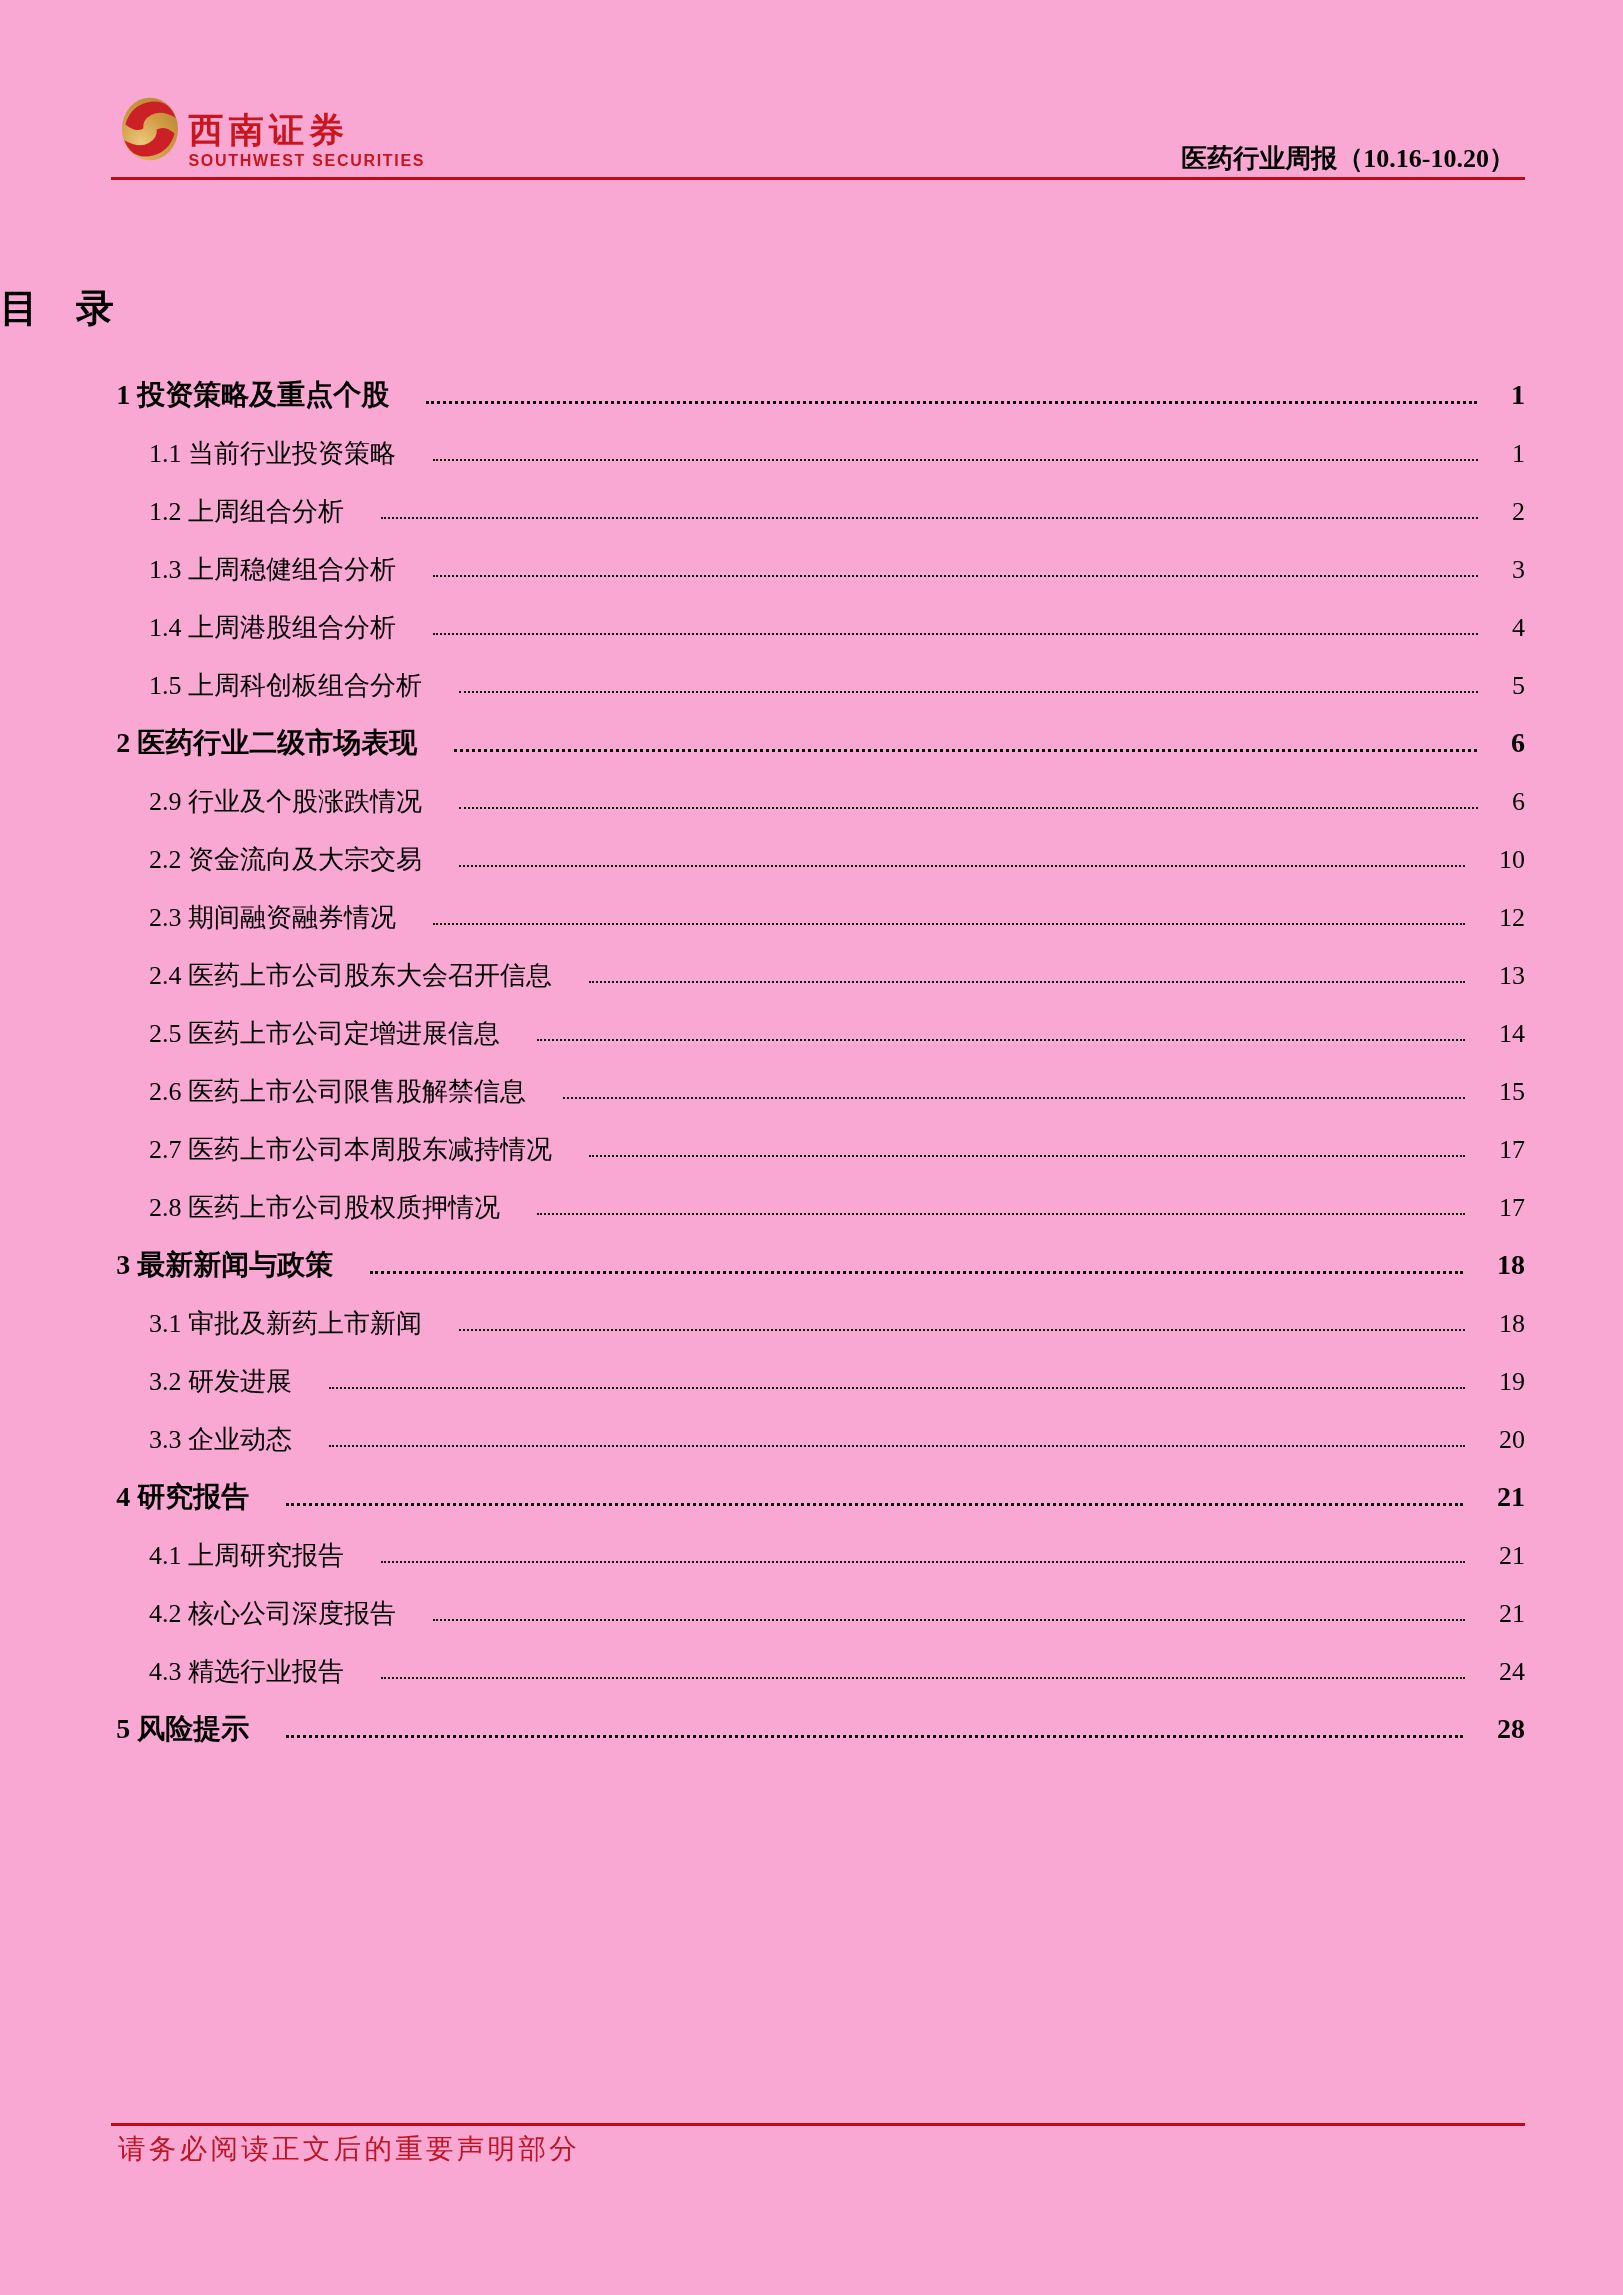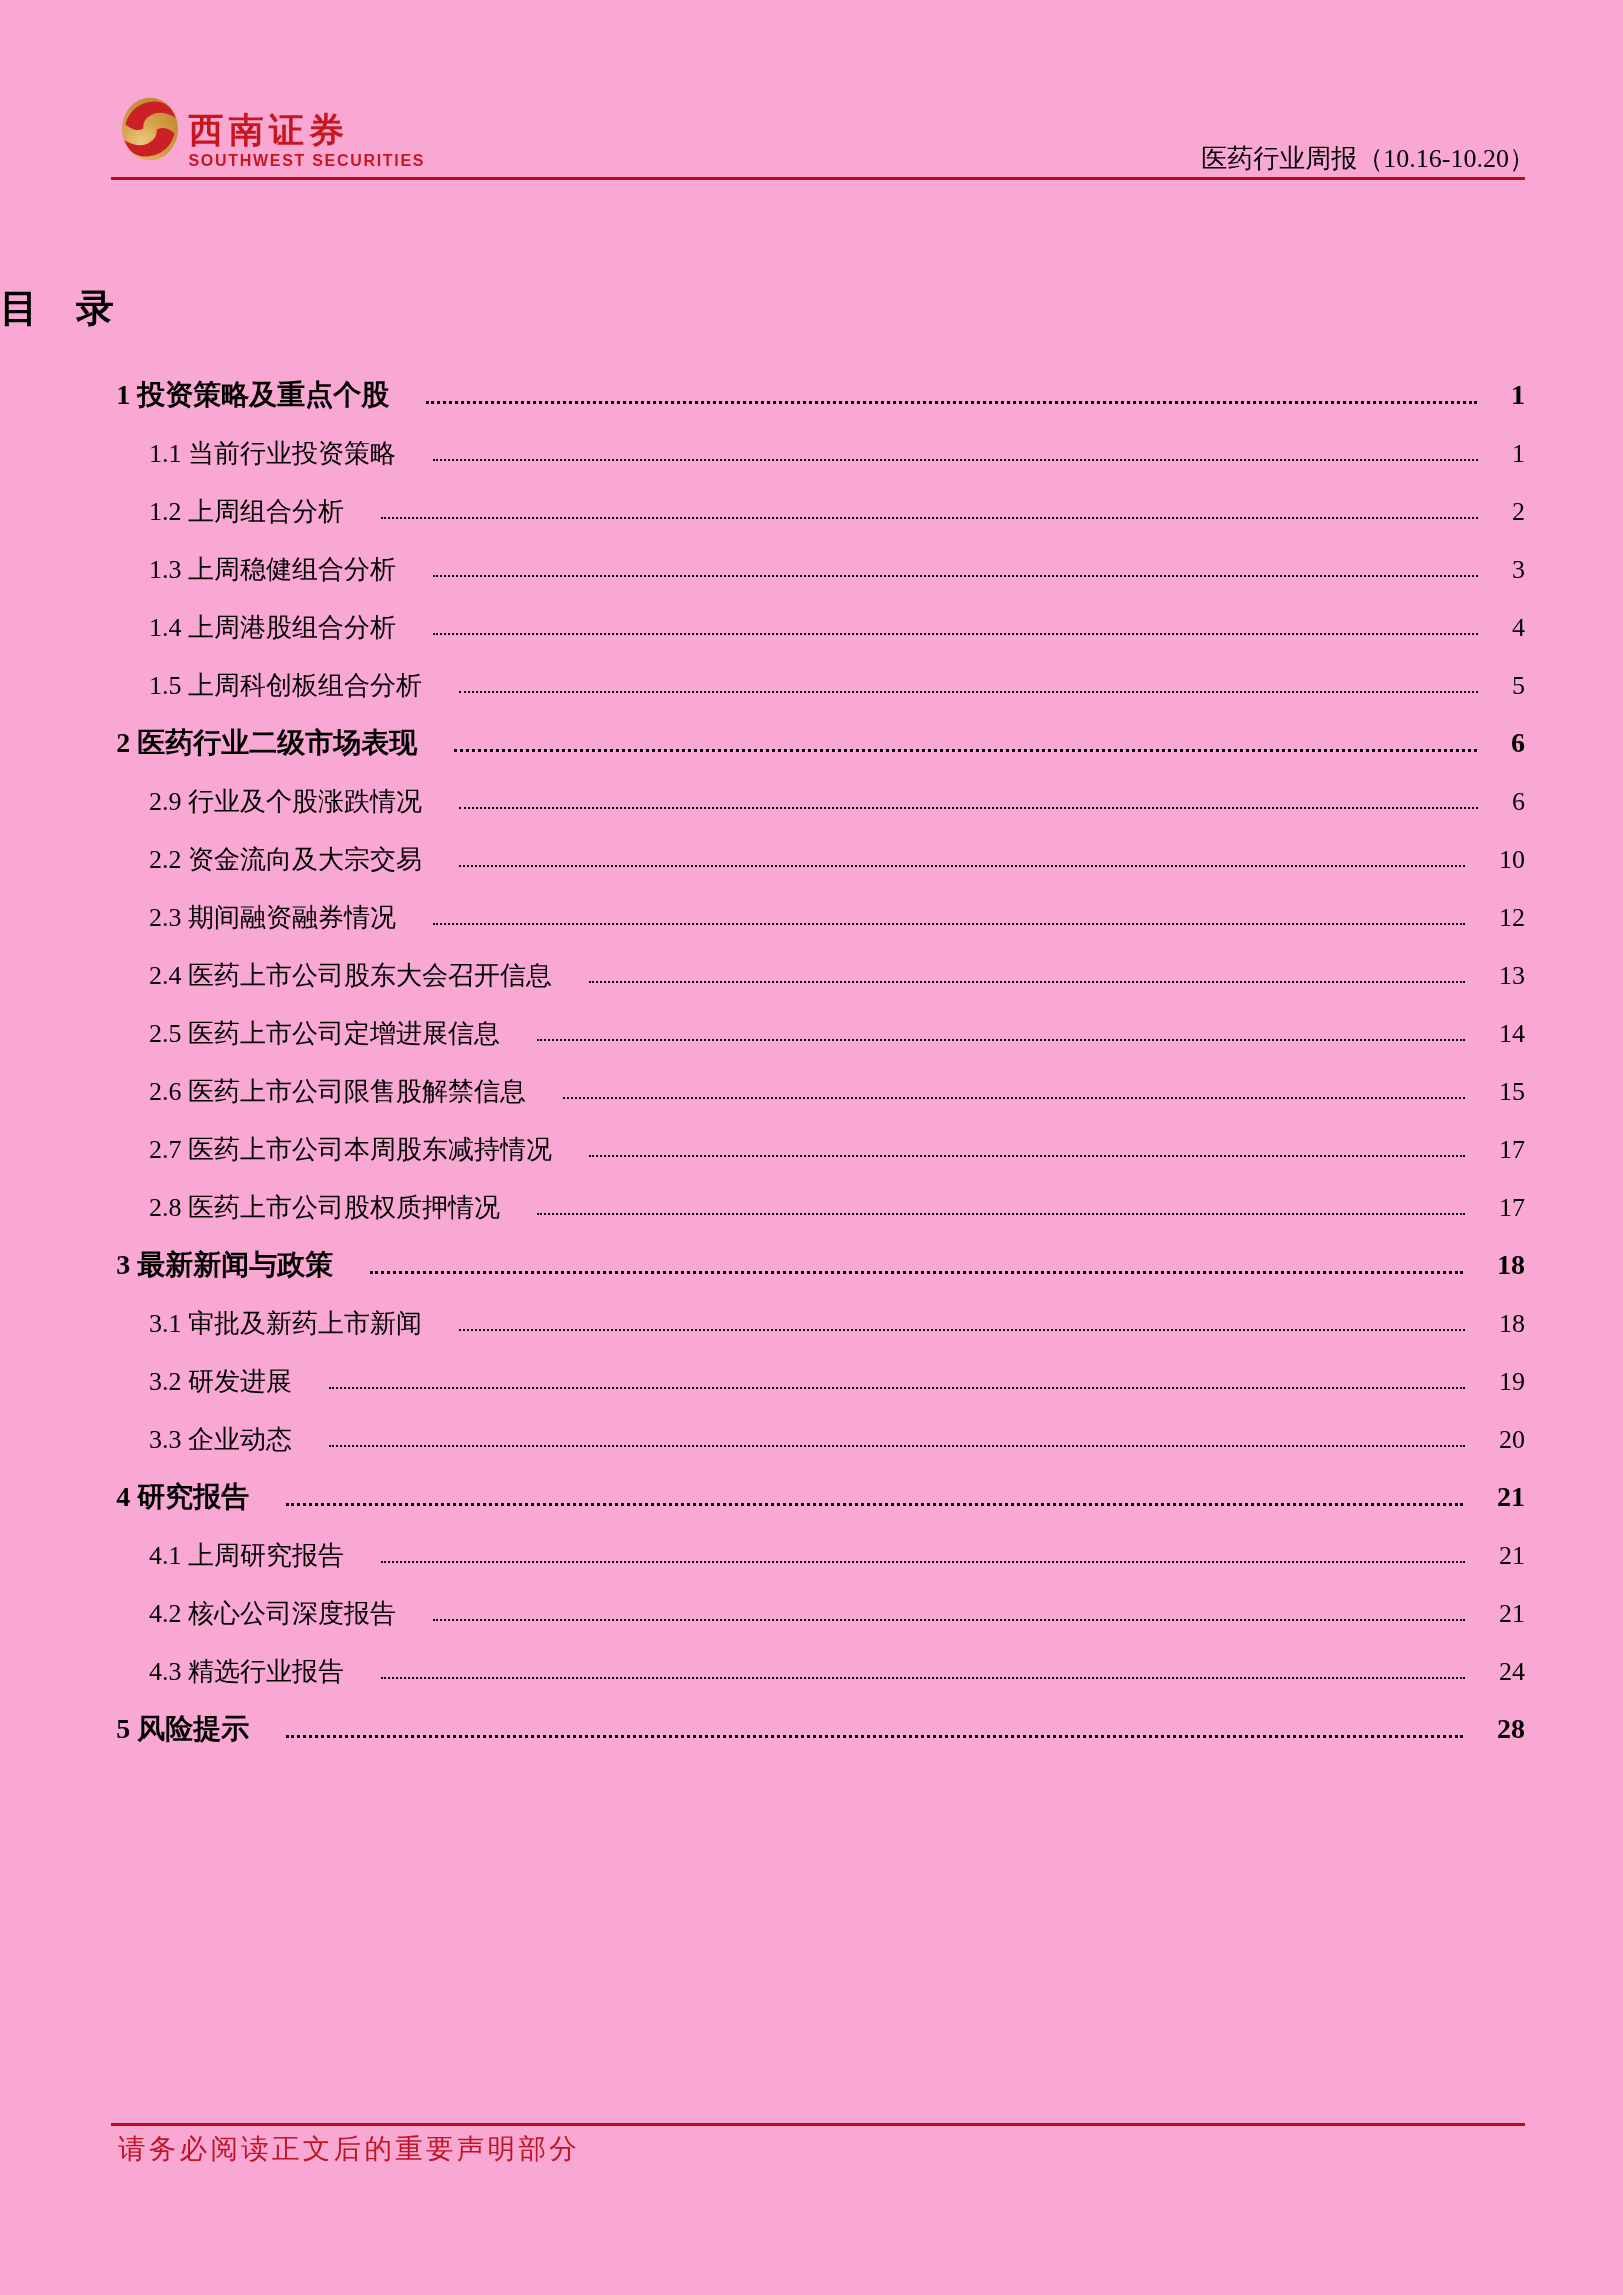--- a/index.html
+++ b/index.html
@@ -20,22 +20,22 @@
     font-size:35px;line-height:1;font-weight:bold;
     color:var(--brand-red,#c8161e);letter-spacing:5.2px;white-space:nowrap;
   }
   .brand-en{
     margin-top:3.9px;
     font-family:"Liberation Sans","DejaVu Sans",sans-serif;
     font-size:16px;font-weight:bold;letter-spacing:1.7px;
     color:var(--brand-red,#c8161e);white-space:nowrap;
   }
   .report-title{
-    position:absolute;top:141px;right:88px;
-    font-size:26px;font-weight:normal;white-space:nowrap;
+    position:absolute;top:141px;right:108px;
+    font-size:26px;font-weight:bold;white-space:nowrap;
   }
   .header-rule{
     position:absolute;top:177px;left:111px;width:1414px;height:3.3px;
     background:var(--accent-red,#c00a17);
   }
   
   .toc-title{
     position:absolute;top:288px;left:0;width:1623px;margin:0;
     text-align:left;font-size:38px;font-weight:bold;line-height:1.1;font-family:Liberation Serif, serif;
   }

